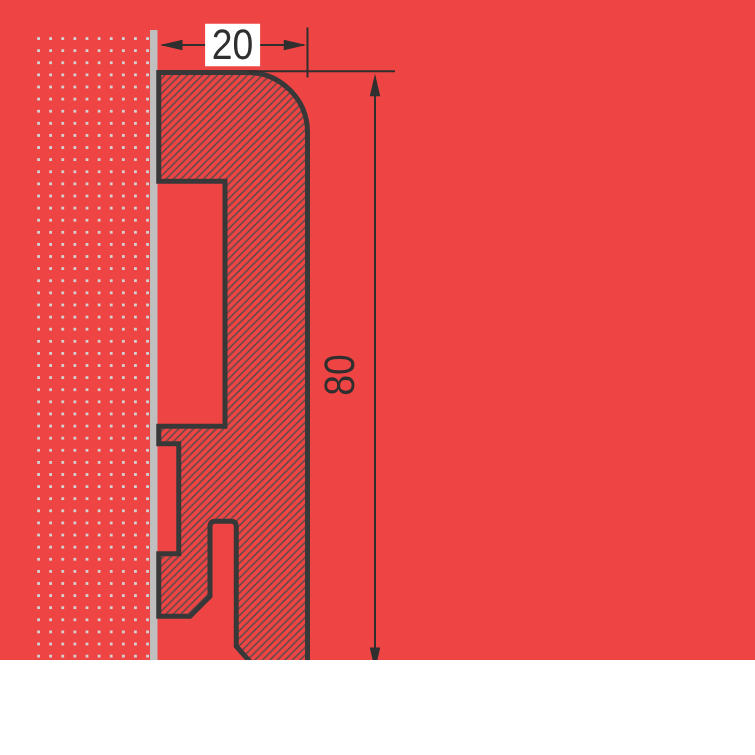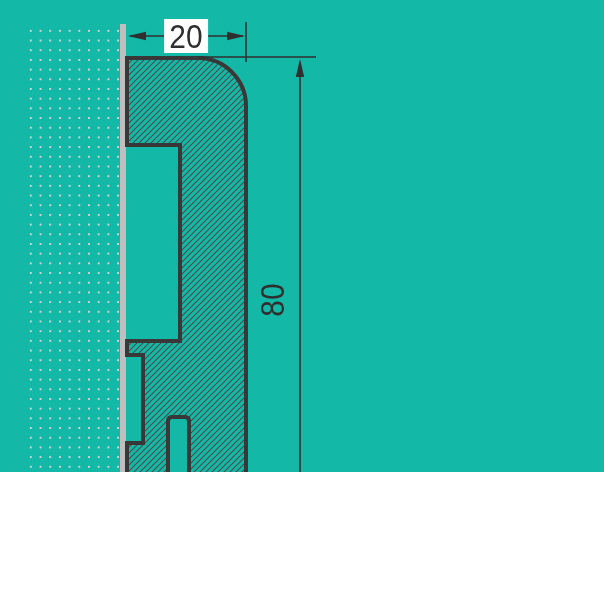--- a/index.html
+++ b/index.html
@@ -1,20 +1,20 @@
 <!DOCTYPE html>
 <html><head>
 <meta charset="utf-8">
 <style>
   html, body { margin: 0; padding: 0; background: #ffffff; }
   .canvas {
     position: relative;
     width: 604px;
-    height: 472px;
-    background: #14b8a6;
+    height: 528px;
+    background: #ef4444;
     overflow: hidden;
     font-family: "Liberation Sans", sans-serif;
   }
   
   .wall {
     position: absolute;
     left: 25px; top: 25px;
     width: 96px; height: 556px;
     background-image: radial-gradient(circle, #d2d2d2 1.2px, rgba(255,255,255,0) 1.45px);
     background-size: 9.7px 9.7px;

